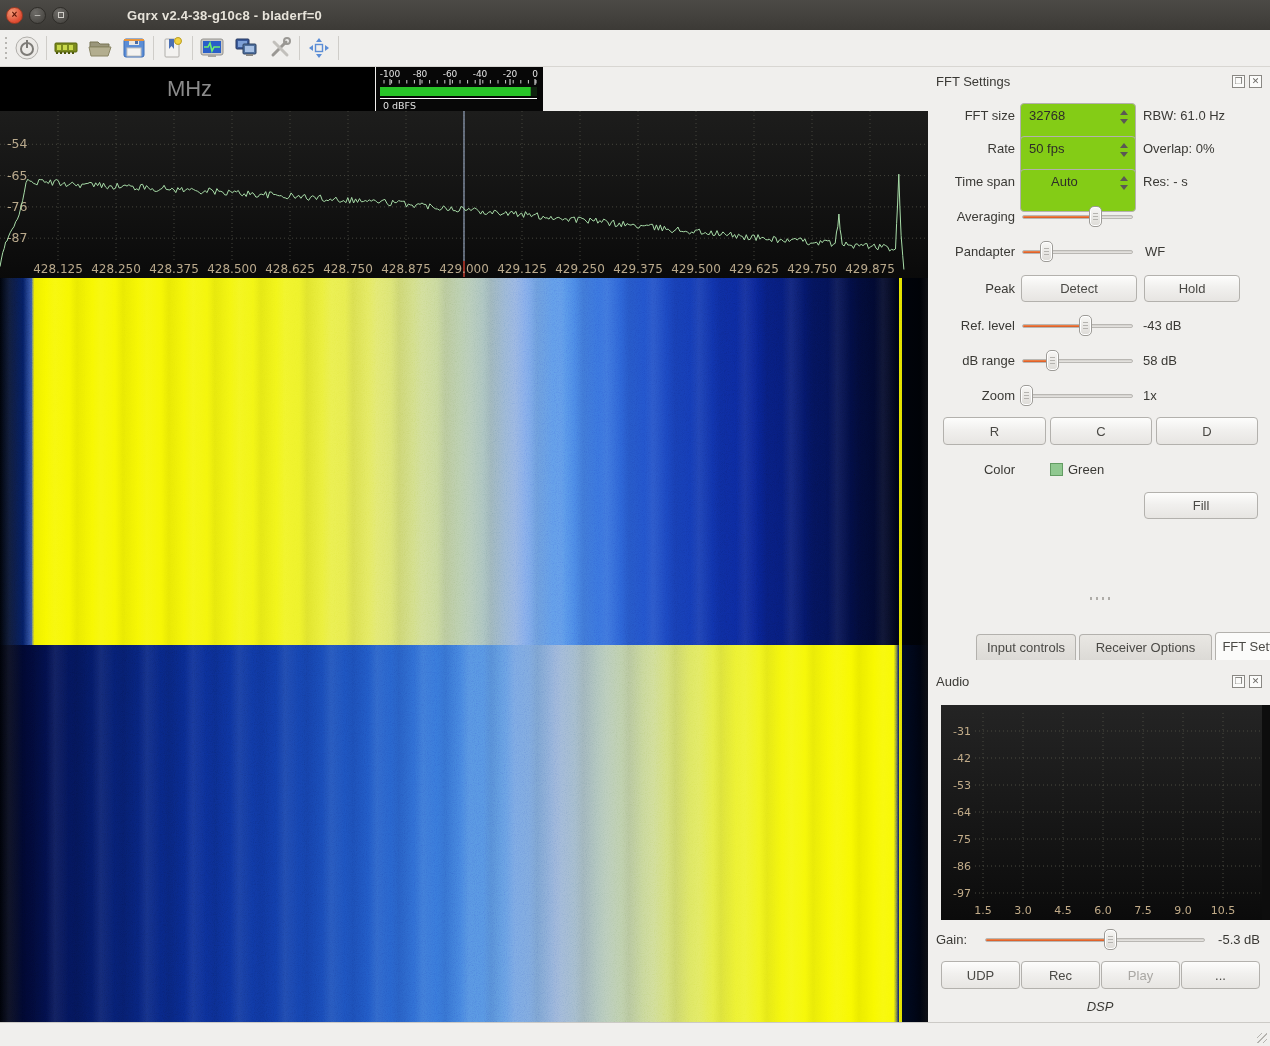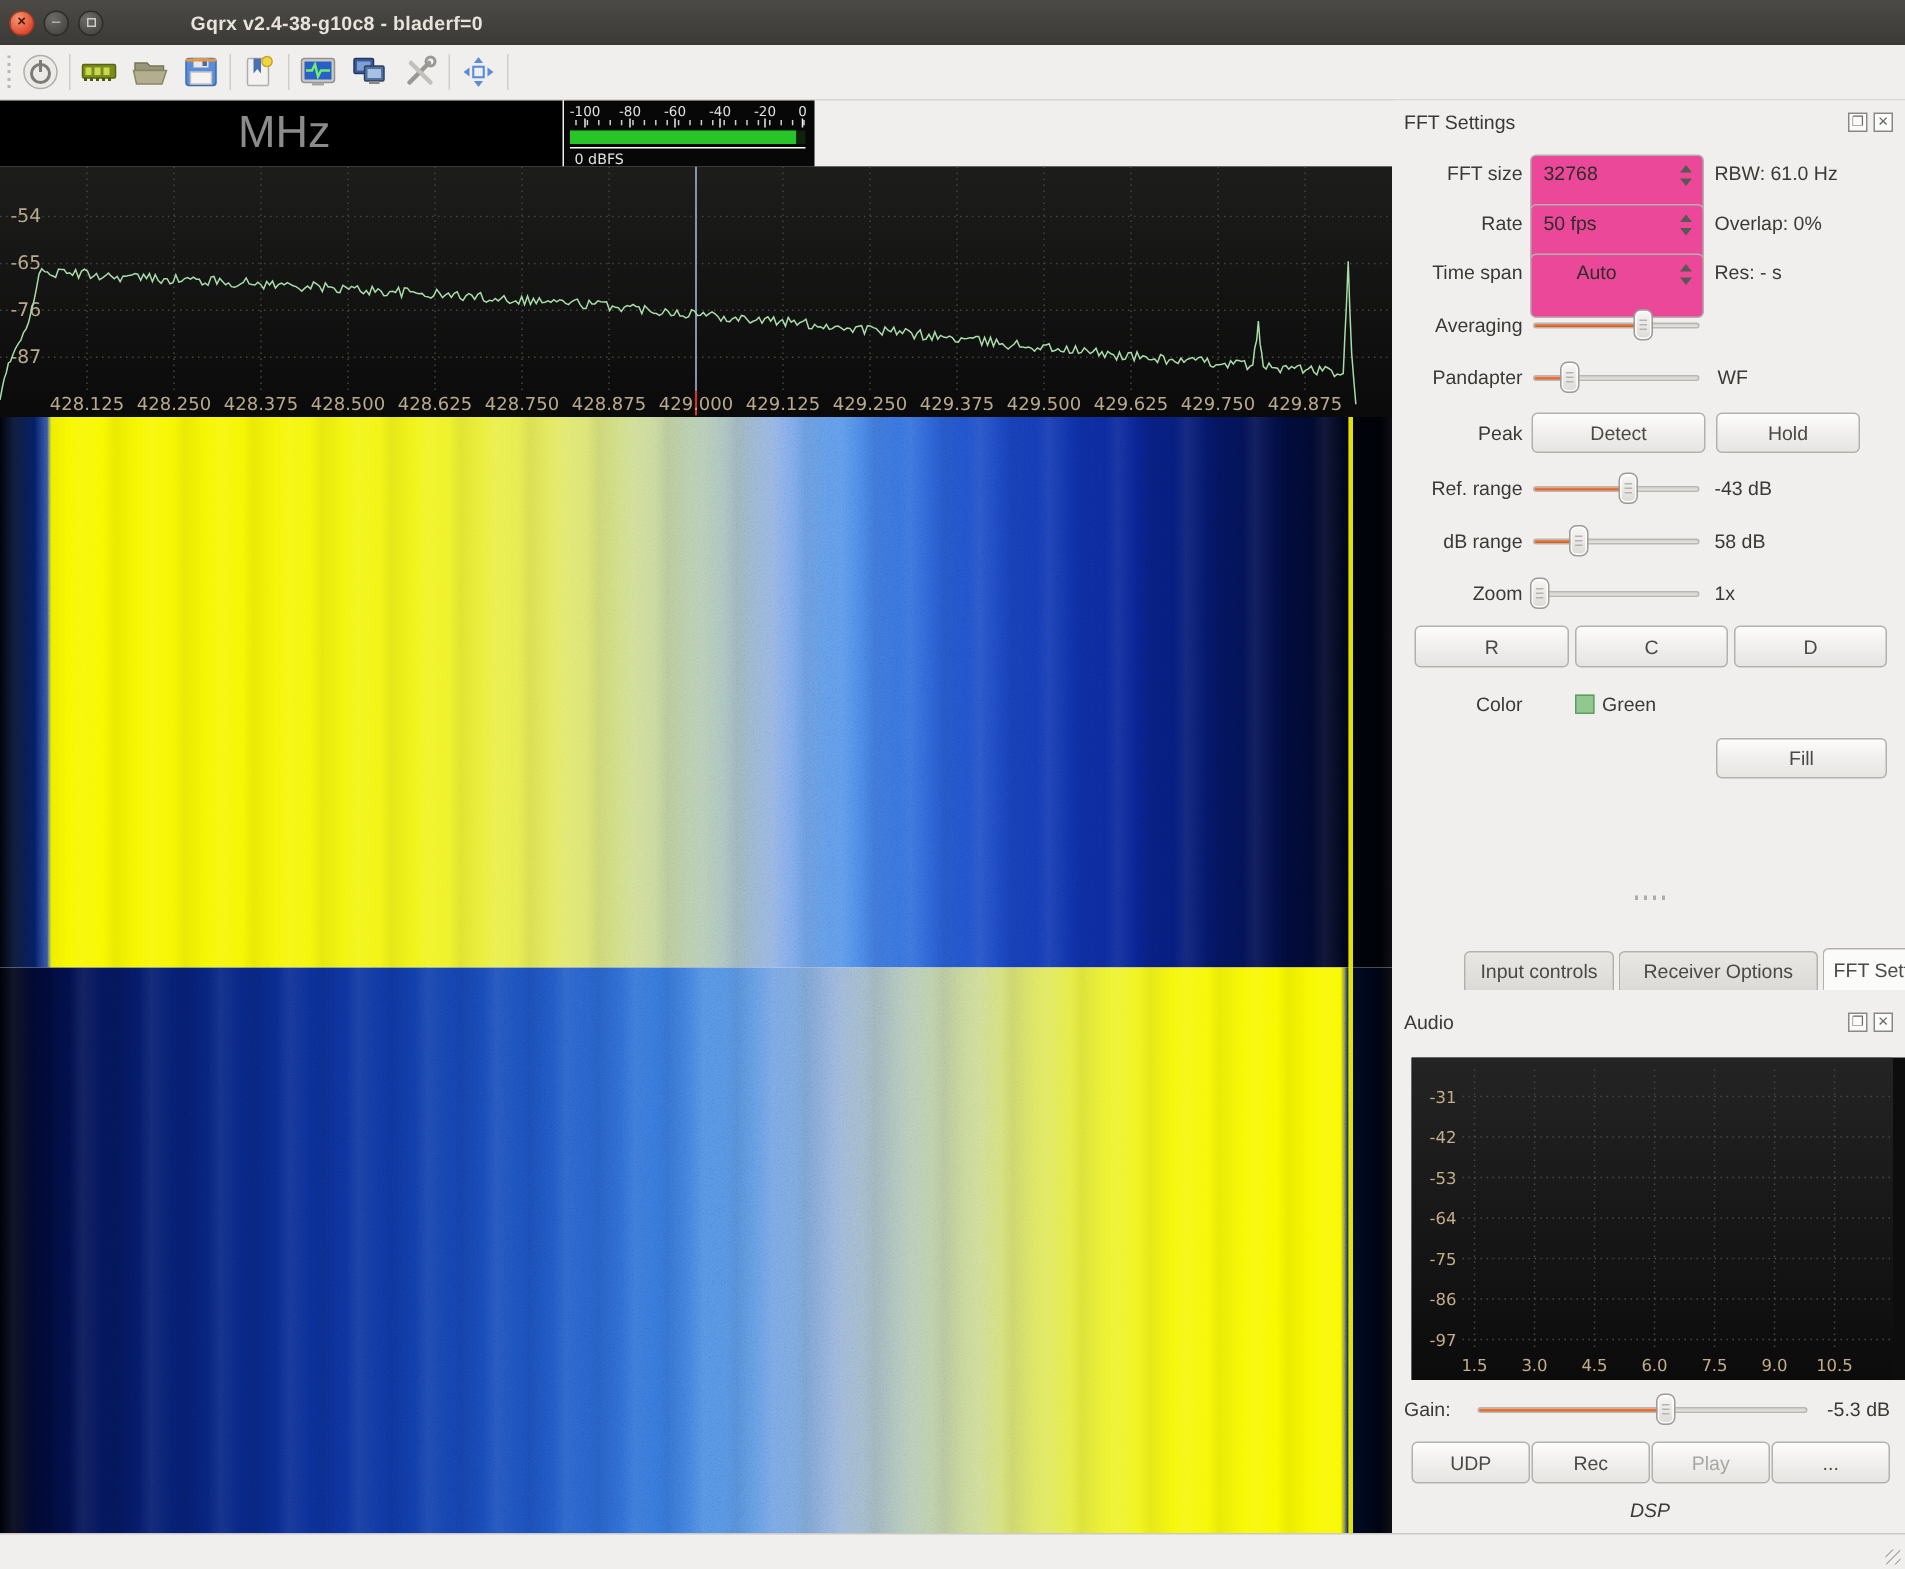--- a/index.html
+++ b/index.html
@@ -26,21 +26,21 @@
     background:repeating-linear-gradient(#b8b6b2 0 2px,transparent 2px 5px);
     background-size:2px 100%;background-repeat:repeat-y;background-position:3px 0;}
   .tb-btn{width:34px;height:30px;display:flex;align-items:center;justify-content:center;}
   .tb-sep{width:1px;height:24px;background:#cfcdc9;margin:0 2px;}
 
   
   #freq-box{position:absolute;left:0;top:67px;width:375px;height:44px;background:#000;
     display:flex;align-items:center;justify-content:center;}
   #freq-value{font-family:"DejaVu Sans",sans-serif;font-size:35px;color:#f1e2c2;
     letter-spacing:4px;font-weight:300;}
-  #freq-unit{font-size:30px;color:#8b8b8b;margin-left:4px;}
+  #freq-unit{font-size:22px;color:#8b8b8b;margin-left:4px;}
   #meter-box{position:absolute;left:376px;top:67px;width:167px;height:44px;background:#070707;}
 
   
   #spectrum{position:absolute;left:0;top:111px;width:928px;height:167px;background:#101010;}
 
   
   #wf{position:absolute;left:0;top:278px;width:928px;height:744px;}
   #wf-top{position:absolute;left:0;top:0;width:928px;height:367px;}
   #wf-bottom{position:absolute;left:0;top:367px;width:928px;height:377px;}
   .wf-band{background:#123;}
@@ -50,21 +50,21 @@
   #wf-spike{position:absolute;left:899px;top:0;width:3px;height:744px;background:#eded00;opacity:.95;}
   #wf-noise{position:absolute;left:0;top:0;mix-blend-mode:overlay;opacity:.55;}
 
   
   #right-panel{position:absolute;left:930px;top:67px;width:340px;height:955px;background:#f0efed;}
   .dock-title{position:absolute;left:6px;font-size:13px;color:#3a3935;}
   .dock-icons{position:absolute;display:flex;gap:4px;}
   .dock-ico{width:13px;height:13px;border:1px solid #8a8884;color:#6a6864;font-size:9px;
     line-height:11px;text-align:center;background:#fbfbfa;}
   .rp-label{position:absolute;width:85px;text-align:right;color:#3a3935;}
-  .spinbox{position:absolute;width:116px;height:43px;background:#ec4899;border:1px solid #b3b1ad;
+  .spinbox{position:absolute;width:116px;height:43px;background:#84cc16;border:1px solid #b3b1ad;
     border-radius:4px;padding:4px 20px 0 8px;color:#2e2d29;}
   .spin-arrows{position:absolute;right:5px;top:4px;width:10px;height:18px;}
   .spin-arrows i{position:absolute;left:0;width:0;height:0;border-left:4px solid transparent;
     border-right:4px solid transparent;}
   .spin-arrows .up{top:2px;border-bottom:5px solid #5a5854;}
   .spin-arrows .dn{bottom:2px;border-top:5px solid #5a5854;}
   .rp-extra{position:absolute;color:#3a3935;}
   .btn{position:absolute;background:linear-gradient(#fdfdfc,#f1f0ee 45%,#e7e5e2);
     border:1px solid #b3b1ad;border-radius:4px;text-align:center;color:#4a4945;
     display:flex;align-items:center;justify-content:center;}
@@ -357,21 +357,21 @@
           <div class="fill" style="width: 22%;"></div>
         </div>
         <div class="thumb" style="left: calc(22% - 6px);"></div>
     </div>
     <div class="rp-extra" style="left:215px;top:177px;">WF</div>
 
     <div class="rp-label" style="left:0;top:214px;">Peak</div>
     <div class="btn" style="left:91px;top:208px;width:116px;height:27px;">Detect</div>
     <div class="btn" style="left:214px;top:208px;width:96px;height:27px;">Hold</div>
 
-    <div class="rp-label" style="left:0;top:251px;">Ref. range</div>
+    <div class="rp-label" style="left:0;top:251px;">Ref. level</div>
     <div class="slider" style="left:92px;top:248px;width:111px;">
       <div class="track">
           <div class="fill" style="width: 57%;"></div>
         </div>
         <div class="thumb" style="left: calc(57% - 6px);"></div>
     </div>
     <div class="rp-extra" style="left:213px;top:251px;">-43 dB</div>
 
     <div class="rp-label" style="left:0;top:286px;">dB range</div>
     <div class="slider" style="left:92px;top:283px;width:111px;">

